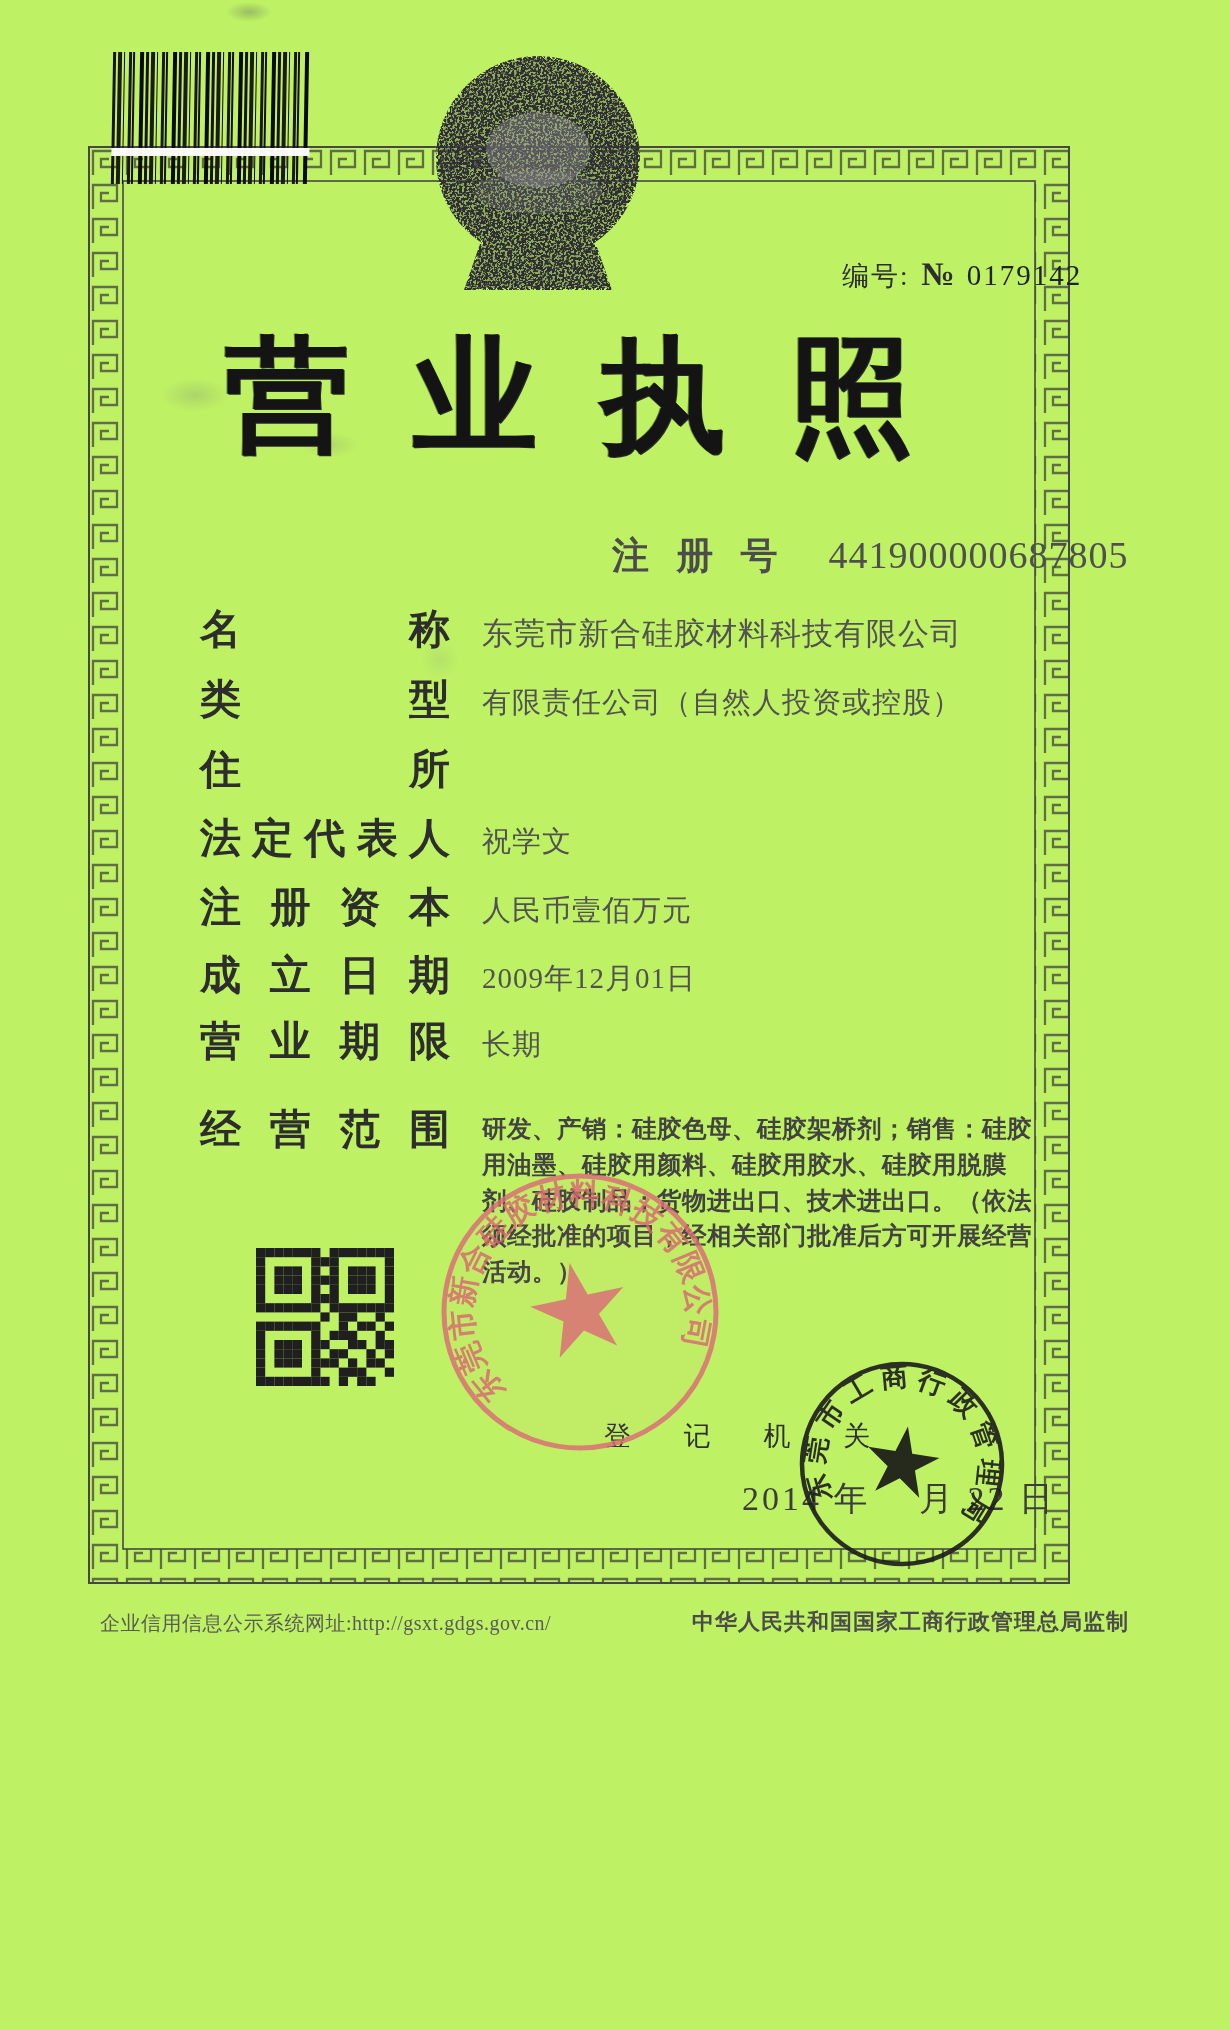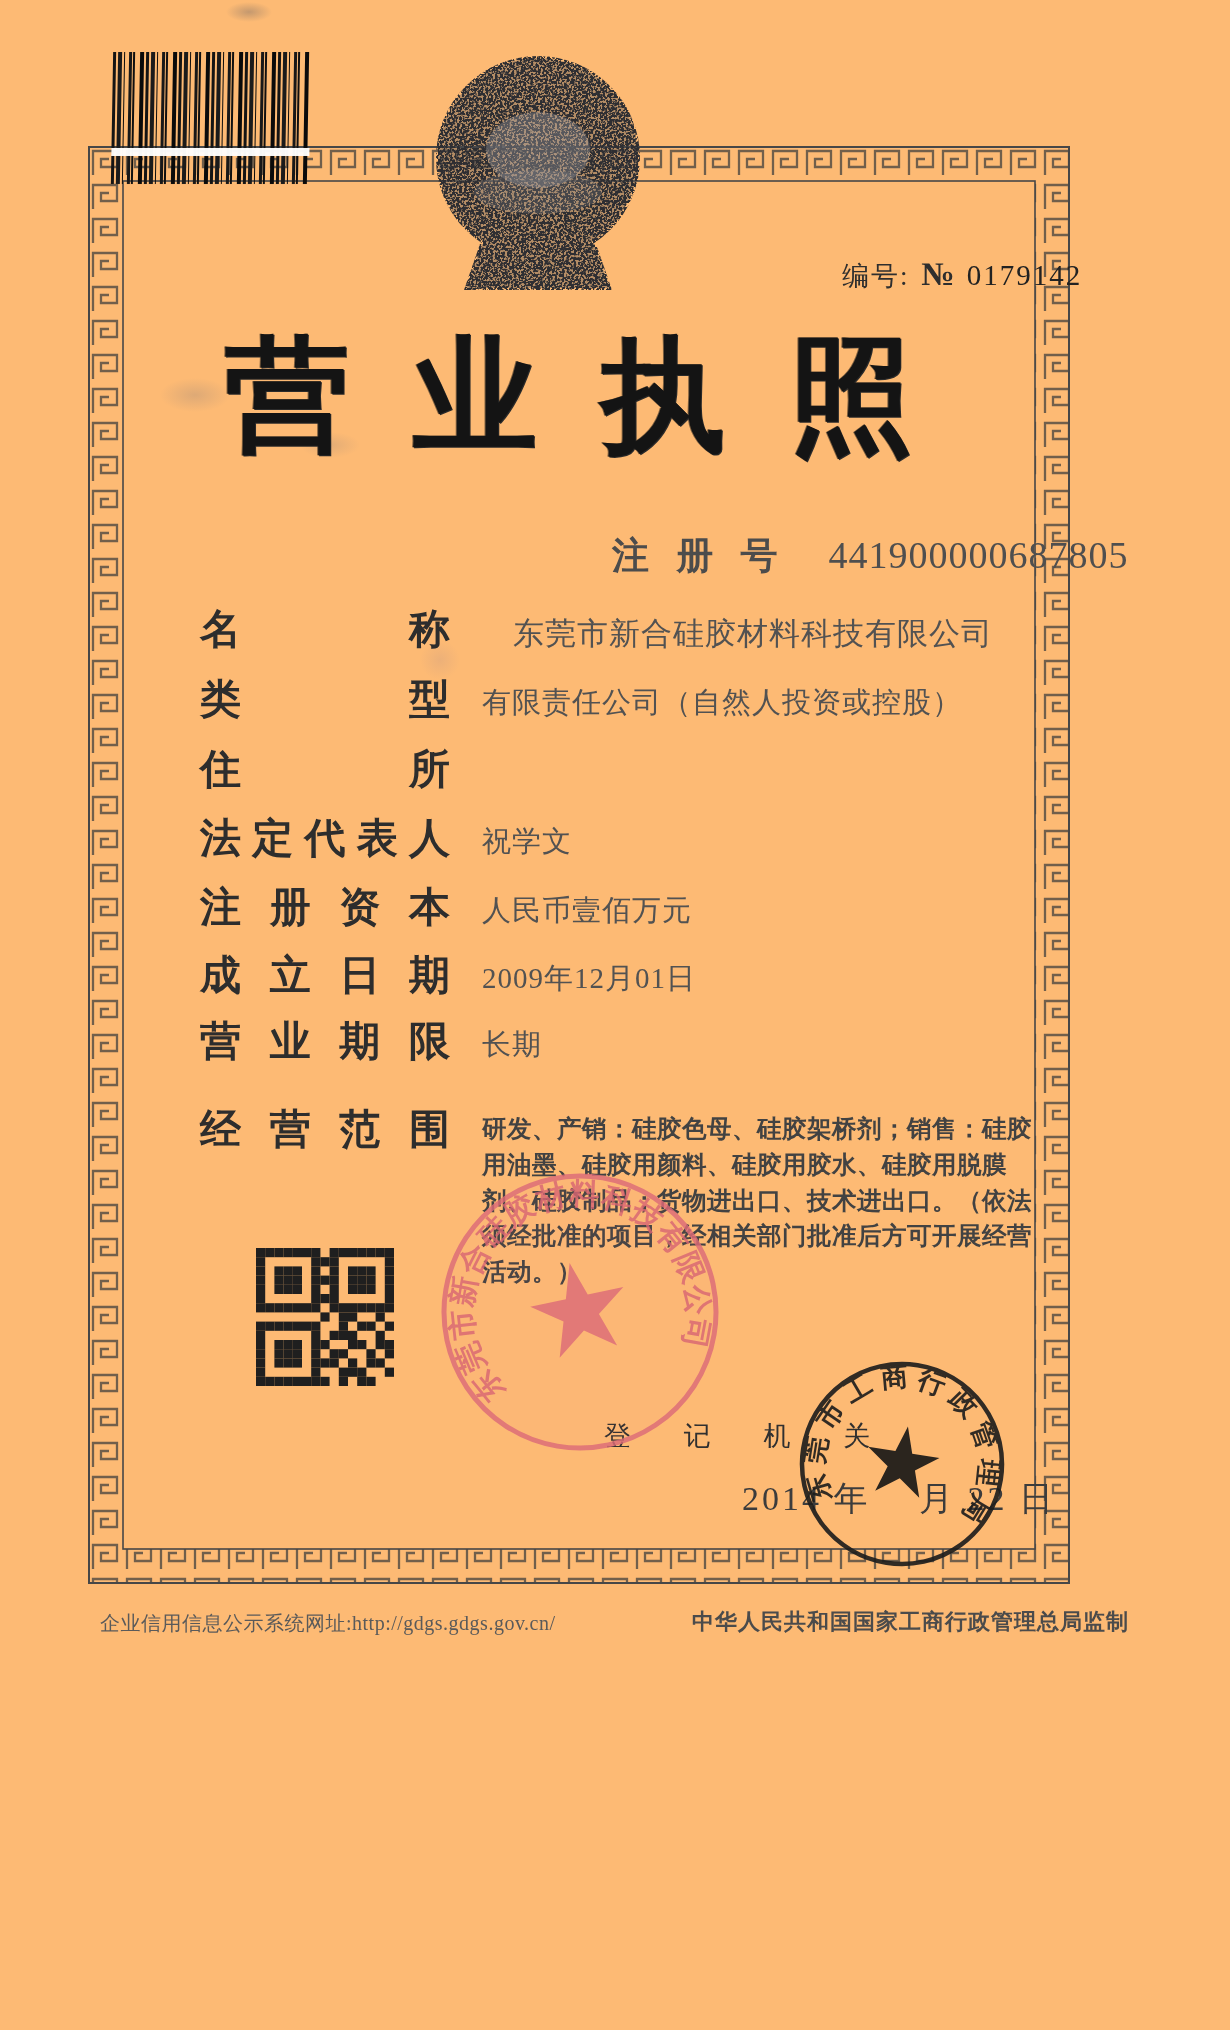--- a/index.html
+++ b/index.html
@@ -1,18 +1,18 @@
 <!DOCTYPE html>
 <html><head>
 <meta charset="utf-8">
 <style>
   html,body{margin:0;padding:0;background:#ffffff;}
   .page{
     position:relative;width:1230px;height:2030px;overflow:hidden;
-    background:#fdba74;
+    background:#bef264;
     font-family:"Liberation Serif","DejaVu Serif",serif;
     color:#3a3a3a;
   }
   .abs{position:absolute;}
 
   
   #frame{left:88px;top:146px;}
 
   
   .barcode{
@@ -121,21 +121,21 @@
     <span class="serial-number">0179142</span>
   </div>
 
   <div class="abs doc-title">营业执照</div>
 
   <div class="abs regno-line">
     <span class="regno-label">注 册 号</span>
     <span class="regno-value">441900000687805</span>
   </div>
 
-  <div class="field-row" style="top:606px;gap:31px;">
+  <div class="field-row" style="top:606px;">
     <div class="field-label">名称</div>
     <div class="field-value" style="font-size:31px;">东莞市新合硅胶材料科技有限公司</div>
   </div>
   <div class="field-row" style="top:676px;">
     <div class="field-label">类型</div>
     <div class="field-value" style="font-size:29px;">有限责任公司（自然人投资或控股）</div>
   </div>
   <div class="field-row" style="top:746px;">
     <div class="field-label">住所</div>
   </div>
@@ -321,16 +321,16 @@
     </defs>
     <g transform="rotate(9 116 116)" opacity="0.9">
       <circle cx="116" cy="116" r="100" fill="none" stroke="#1c1c1c" stroke-width="4.5"></circle>
       <polygon points="116,78 124.5,104.3 152.1,104.3 129.8,120.5 138.3,146.7 116,130.5 93.7,146.7 102.2,120.5 79.9,104.3 107.5,104.3" fill="#151515"></polygon>
       <text font-size="27" fill="#1c1c1c" font-family="Liberation Serif, DejaVu Serif, serif" font-weight="700">
         <textPath href="#blkArc" startOffset="0" textLength="336" lengthAdjust="spacing">东莞市工商行政管理局</textPath>
       </text>
     </g>
   </svg>
 
-  <div class="abs footer-left">企业信用信息公示系统网址:http://gdgs.gdgs.gov.cn/</div>
+  <div class="abs footer-left">企业信用信息公示系统网址:http://gsxt.gdgs.gov.cn/</div>
   <div class="abs footer-right">中华人民共和国国家工商行政管理总局监制</div>
 
 </div>
 
 </body></html>

